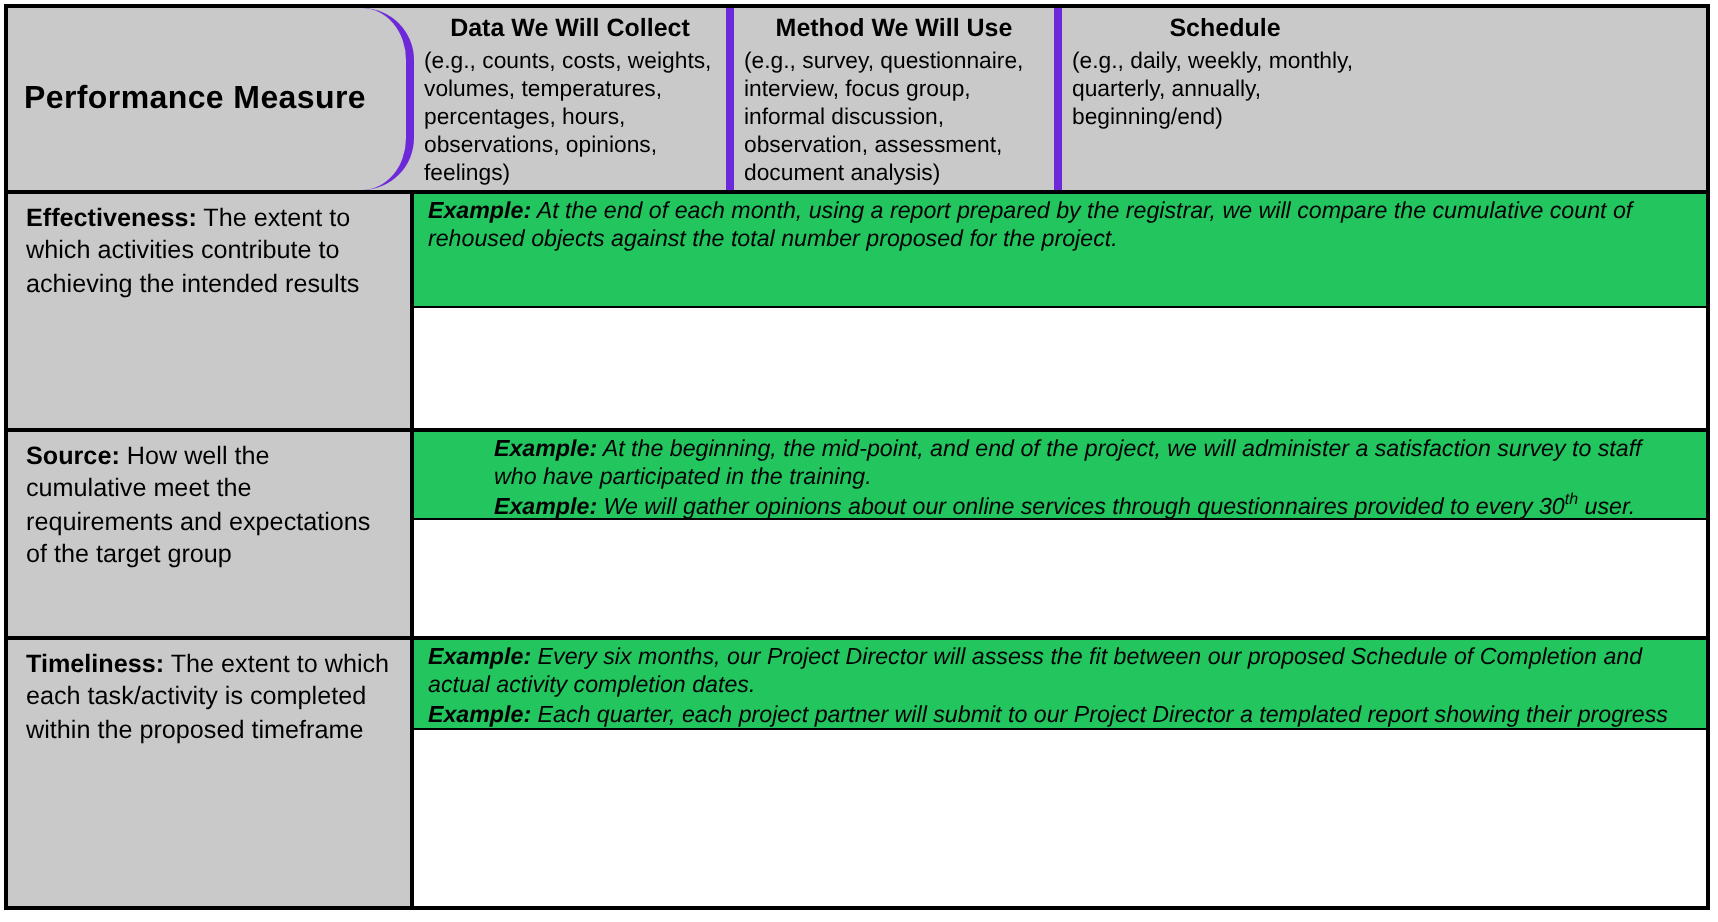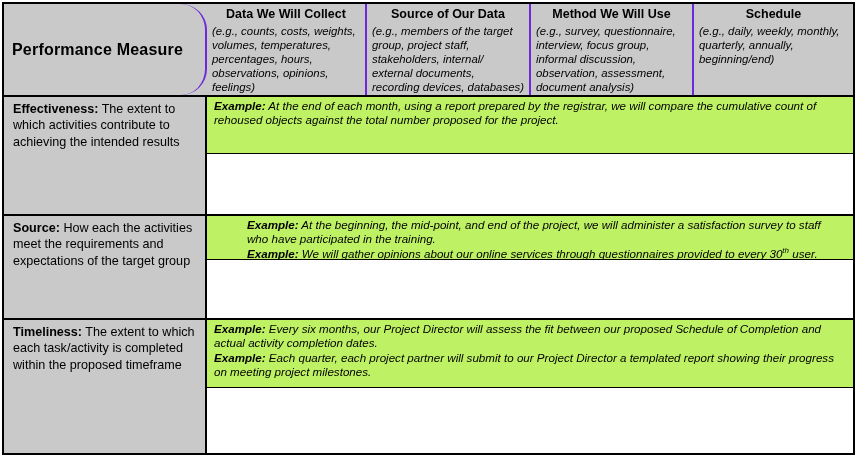--- a/index.html
+++ b/index.html
@@ -18,21 +18,21 @@
   }
 
   
   .header-row {
     display: grid;
     grid-template-columns: 203px 160px 164px 163px auto;
     height: 93px;
     background: #c9c9c9;
     border-bottom: 2px solid #000000;
   }
-  .header-cell { border-right: 2px solid #6d28d9; padding: 2px 5px 2px 5px; overflow: hidden; }
+  .header-cell { border-right: 4px solid #6d28d9; padding: 2px 5px 2px 5px; overflow: hidden; }
   .header-cell:last-child { border-right: none; }
 
   .corner-cell {
     display: flex;
     align-items: center;
     padding-left: 8px;
     border-radius: 26px;
   }
   .corner-title { font-size: 16px; font-weight: bold; letter-spacing: 0.2px; }
 
@@ -41,21 +41,20 @@
     font-weight: bold;
     text-align: center;
     line-height: 1.25;
     padding-top: 1px;
   }
   .col-sub {
     font-size: 11.4px;
     line-height: 1.24;
     text-align: left;
     margin-top: 1px;
-    font-style: italic;
   }
 
   
   .body-row {
     display: grid;
     grid-template-columns: 203px auto;
     border-bottom: 2px solid #000000;
   }
   .body-row:last-child { border-bottom: none; }
   .row-0 { height: 119px; }
@@ -66,29 +65,29 @@
     background: #c9c9c9;
     border-right: 2px solid #000000;
     display: flex;
     align-items: flex-start;
     padding: 4px 10px 4px 9px;
     font-size: 12.6px;
     line-height: 1.3;
   }
   .measure-cell .term { font-weight: bold; }
 
-  .examples-area { display: flex; flex-direction: column; background: #bef264; overflow: hidden; }
+  .examples-area { display: flex; flex-direction: column; background: #22c55e; overflow: hidden; }
   .example-box {
     border-bottom: 1px solid #000000;
     padding: 2px 8px 2px 7px;
     overflow: hidden;
   }
   .row-0 .example-box { height: 57px; }
   .row-1 .example-box { height: 44px; padding-left: 40px; }
-  .row-2 .example-box { height: 68px; }
+  .row-2 .example-box { height: 45px; }
   .empty-box { flex: 1; background: #ffffff; }
 
   .example {
     font-size: 11.6px;
     font-style: italic;
     line-height: 1.23;
   }
   .ex-label { font-weight: bold; }
   .example sup { font-size: 8px; vertical-align: super; line-height: 0; }
 </style>
@@ -97,24 +96,20 @@
 
 <div class="pm-table">
 
   <div class="header-row">
     <div class="header-cell corner-cell">
       <span class="corner-title">Performance Measure</span>
     </div>
     <div class="header-cell">
       <div class="col-title">Data We Will Collect</div>
       <div class="col-sub">(e.g., counts, costs, weights, volumes, temperatures, percentages, hours, observations, opinions, feelings)</div>
-    </div>
-    <div class="header-cell">
-      <div class="col-title">Source of Our Data</div>
-      <div class="col-sub">(e.g., members of the target group, project staff, stakeholders, internal/ external documents, recording devices, databases)</div>
     </div>
     <div class="header-cell">
       <div class="col-title">Method We Will Use</div>
       <div class="col-sub">(e.g., survey, questionnaire, interview, focus group, informal discussion, observation, assessment, document analysis)</div>
     </div>
     <div class="header-cell">
       <div class="col-title">Schedule</div>
       <div class="col-sub">(e.g., daily, weekly, monthly, quarterly, annually, beginning/end)</div>
     </div>
   </div>
@@ -126,21 +121,21 @@
     <div class="examples-area">
       <div class="example-box">
         <p class="example"><span class="ex-label">Example:</span><span> At the end of each month, using a report prepared by the registrar, we will compare the cumulative count of rehoused objects against the total number proposed for the project.</span><sup></sup><span></span></p>
       </div>
       <div class="empty-box"></div>
     </div>
   </div>
 
   <div class="body-row row-1">
     <div class="measure-cell">
-      <p><span class="term">Source:</span><span> How each the activities meet the requirements and expectations of the target group</span></p>
+      <p><span class="term">Source:</span><span> How well the cumulative meet the requirements and expectations of the target group</span></p>
     </div>
     <div class="examples-area">
       <div class="example-box">
         <p class="example"><span class="ex-label">Example:</span><span> At the beginning, the mid-point, and end of the project, we will administer a satisfaction survey to staff who have participated in the training.</span><sup></sup><span></span></p>
         <p class="example"><span class="ex-label">Example:</span><span> We will gather opinions about our online services through questionnaires provided to every 30</span><sup>th</sup><span> user.</span></p>
       </div>
       <div class="empty-box"></div>
     </div>
   </div>
 

